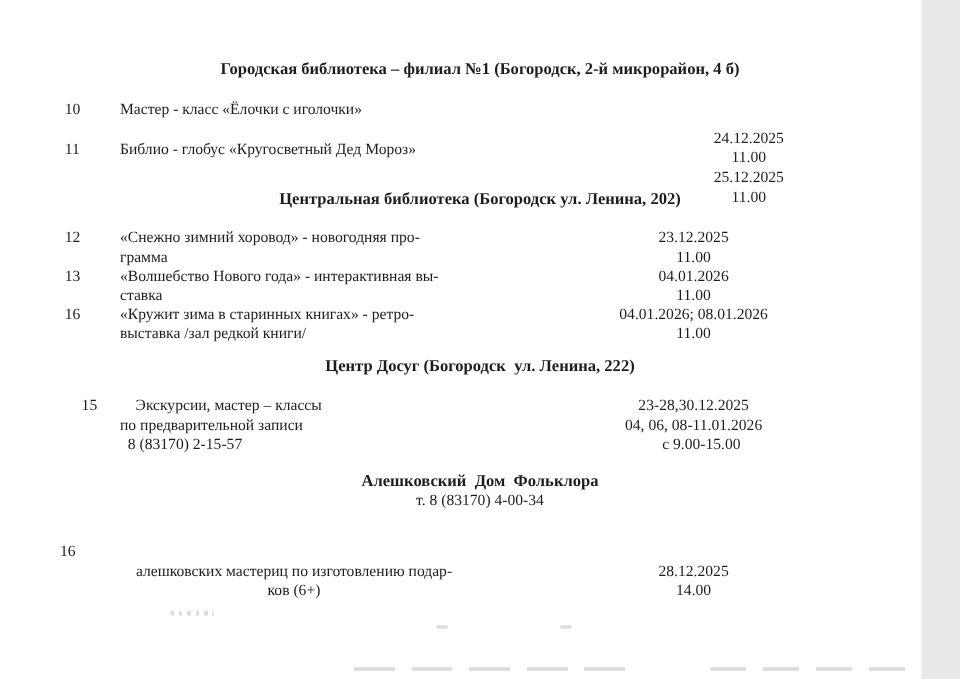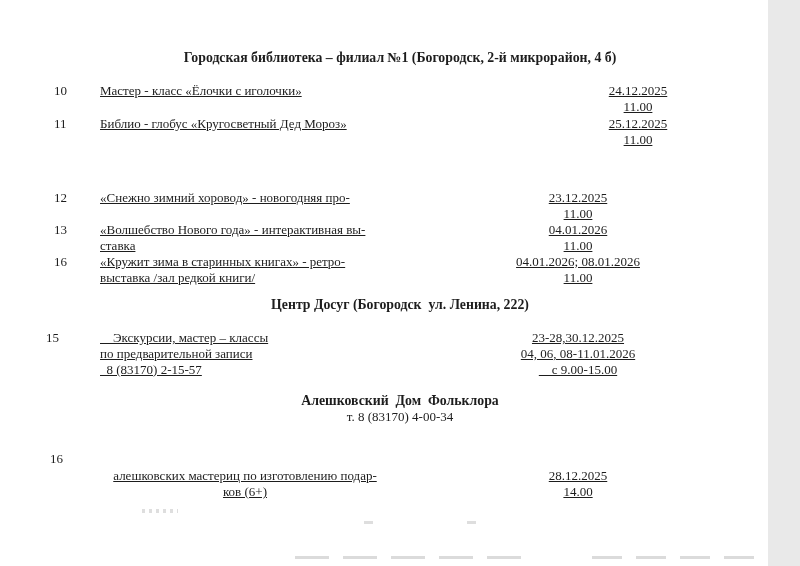--- a/index.html
+++ b/index.html
@@ -25,29 +25,29 @@
   }
   .subheading {
     position: absolute;
     left: 0;
     width: 800px;
     text-align: center;
     white-space: pre;
   }
   .row { position: absolute; left: 0; width: 800px; }
   .num { position: absolute; left: 54px; top: 0; font-family: Liberation Serif, serif; }
-  .num.n15 { left: 46px; }
+  .num.n15 { left: 68px; }
   .num.n16 { left: 50px; text-align: right; }
   .event { position: absolute; left: 100px; top: 0; width: 312px; }
   .event.centered { left: 78px; width: 334px; text-align: center; }
   .dates { position: absolute; top: 0; width: 240px; text-align: center; }
-  .dates.c1 { left: 518px; }
+  .dates.c1 { left: 504px; margin-top: 24px; }
   .dates.c2 { left: 458px; }
   .drop { top: 17px; }
-  .line { white-space: pre; text-decoration: underline; }
+  .line { white-space: pre; }
   
   .artifact { position: absolute; }
   .art1 { left: 142px; top: 509px; width: 36px; height: 4px;
           background: repeating-linear-gradient(90deg,#c3c3c3 0 3px,transparent 3px 7px); opacity: .55; }
   .art2 { left: 364px; top: 521px; width: 9px; height: 3px; background: #dedede; }
   .art3 { left: 467px; top: 521px; width: 9px; height: 3px; background: #dedede; }
   .art4 { left: 295px; top: 556px; width: 230px; height: 3px;
           background: repeating-linear-gradient(90deg,#dbdbdb 0 34px,transparent 34px 48px); }
   .art5 { left: 592px; top: 556px; width: 200px; height: 3px;
           background: repeating-linear-gradient(90deg,#dbdbdb 0 30px,transparent 30px 44px); }
@@ -74,25 +74,27 @@
     <div class="num">11</div>
     <div class="event">
       <div class="line">Библио - глобус «Кругосветный Дед Мороз»</div>
     </div>
     <div class="dates c1">
       <div class="line">25.12.2025</div>
       <div class="line">11.00</div>
     </div>
   </div>
 
+  <div class="heading" style="top:158px">Центральная библиотека (Богородск ул. Ленина, 202)</div>
 
   <div class="row" style="top:190px">
     <div class="num">12</div>
     <div class="event">
       <div class="line">«Снежно зимний хоровод» - новогодняя про-</div>
+      <div class="line">грамма</div>
     </div>
     <div class="dates c2">
       <div class="line">23.12.2025</div>
       <div class="line">11.00</div>
     </div>
   </div>
 
   <div class="row" style="top:222px">
     <div class="num">13</div>
     <div class="event">

